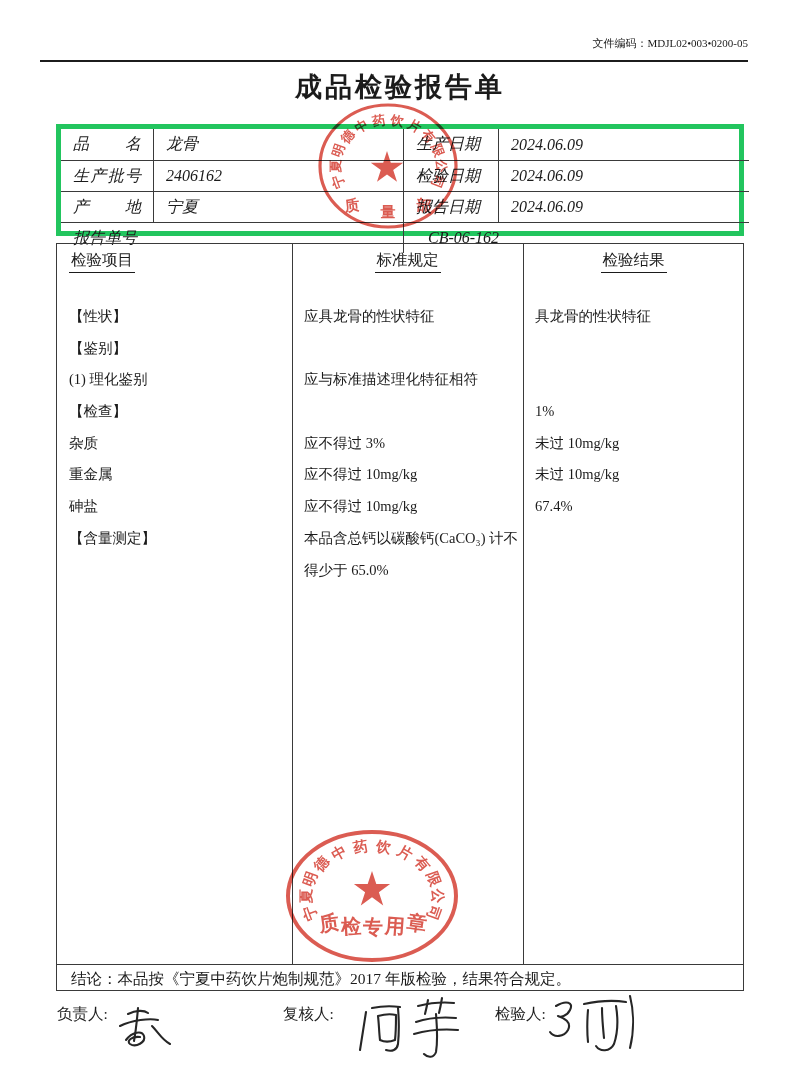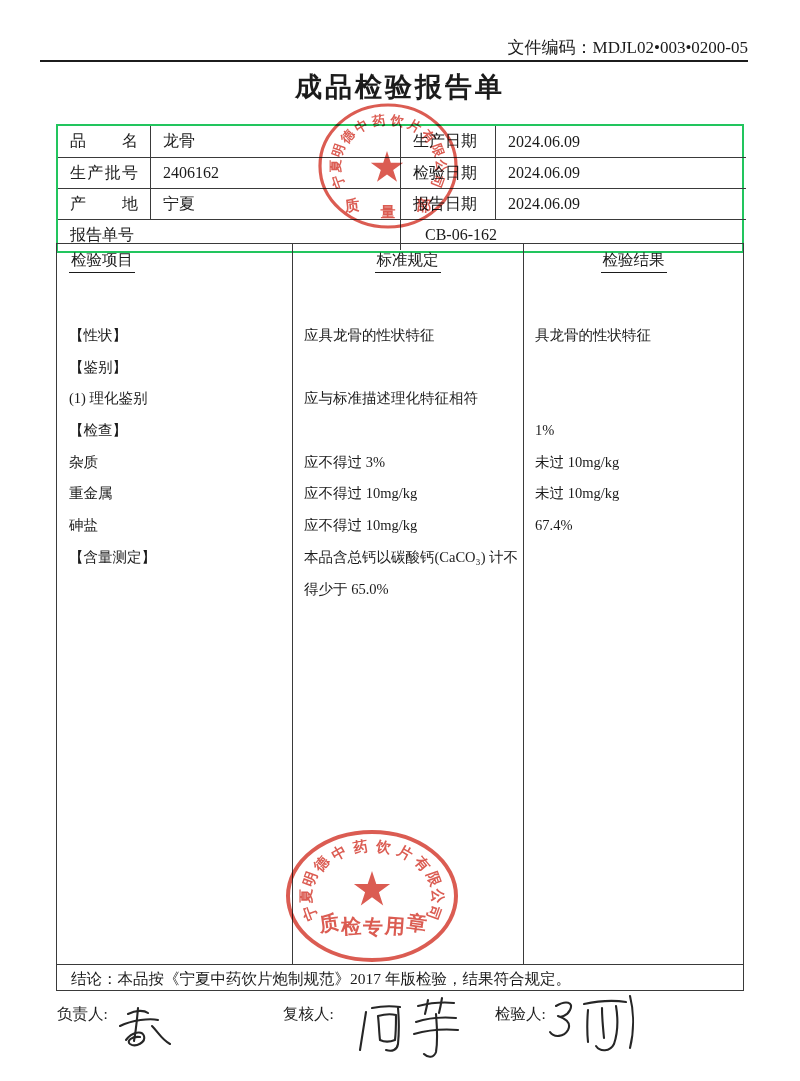--- a/index.html
+++ b/index.html
@@ -4,47 +4,47 @@
 <style>
   html,body{margin:0;padding:0;background:#e8e8e8;}
   .page{
     position:relative;width:800px;height:1081px;margin:0 auto;
     background:#ffffff;overflow:hidden;
     font-family:"Liberation Serif","DejaVu Serif",serif;
     color:#1b1b1b;
   }
   
   .hdr-company{position:absolute;left:57px;top:36px;font-size:15.5px;letter-spacing:.5px;}
-  .hdr-code{position:absolute;right:52px;top:36px;font-size:17px;}
+  .hdr-code{position:absolute;right:52px;top:36px;font-size:11px;}
   .hdr-rule{position:absolute;left:40px;top:60px;width:708px;height:2px;background:#1c1c1c;}
   .doc-title{position:absolute;left:0;top:69px;width:100%;text-align:center;
     font-family:"Liberation Sans","DejaVu Sans",sans-serif;
     font-size:27px;font-weight:700;letter-spacing:3px;}
   
-  .info-table{position:absolute;left:56px;top:124px;width:688px;height:129px;
+  .info-table{position:absolute;left:56px;top:124px;width:688px;height:112px;
     display:grid;grid-template-columns:92px 250px 95px 251px;grid-template-rows:repeat(4,31px);
-    border:2px solid #22c55e;box-sizing:border-box;font-size:16px;}
+    border:5px solid #22c55e;box-sizing:border-box;font-size:16px;font-style:italic;}
   .info-cell{box-sizing:border-box;display:flex;align-items:center;padding-left:12px;
     border-left:1px solid #3a3a3a;border-top:1px solid #3a3a3a;white-space:nowrap;overflow:visible;}
   .info-cell.first-col{border-left:none;}
   .info-cell.first-row{border-top:none;}
   .jlabel{display:inline-block;width:68px;text-align:justify;text-align-last:justify;}
   .span2a{grid-column:1/3;}
   .span2b{grid-column:3/5;padding-left:24px;}
   
   .main-table{position:absolute;left:56px;top:243px;width:688px;height:748px;
     border:1px solid #3a3a3a;box-sizing:border-box;font-size:14.5px;}
   .vline{position:absolute;top:0;width:1px;height:720px;background:#3a3a3a;}
   .hline{position:absolute;left:0;top:720px;width:100%;height:1px;background:#3a3a3a;}
   .col-hdr{position:absolute;top:6px;font-size:15.5px;}
   .col-hdr span{display:inline-block;border-bottom:1px solid #1b1b1b;padding:0 2px 1px 2px;}
   .col-hdr.c1{left:12px;}
   .col-hdr.c2{left:235px;width:231px;text-align:center;}
   .col-hdr.c3{left:466px;width:221px;text-align:center;}
-  .lines{position:absolute;top:57px;margin-top:19px;}
+  .lines{position:absolute;top:57px;}
   .lines .line{height:31.7px;line-height:31.7px;white-space:nowrap;}
   .lines.colA{left:12px;width:218px;}
   .lines.colB{left:247px;width:215px;}
   .lines.colC{left:478px;width:205px;}
   .conclusion{position:absolute;left:0;top:721px;width:100%;height:27px;line-height:27px;
     padding-left:14px;box-sizing:border-box;font-size:15.5px;white-space:nowrap;}
   
   .sig-label{position:absolute;top:1004px;font-size:15.5px;}
   .sig-resp{left:57px;}
   .sig-rev{left:283px;}

